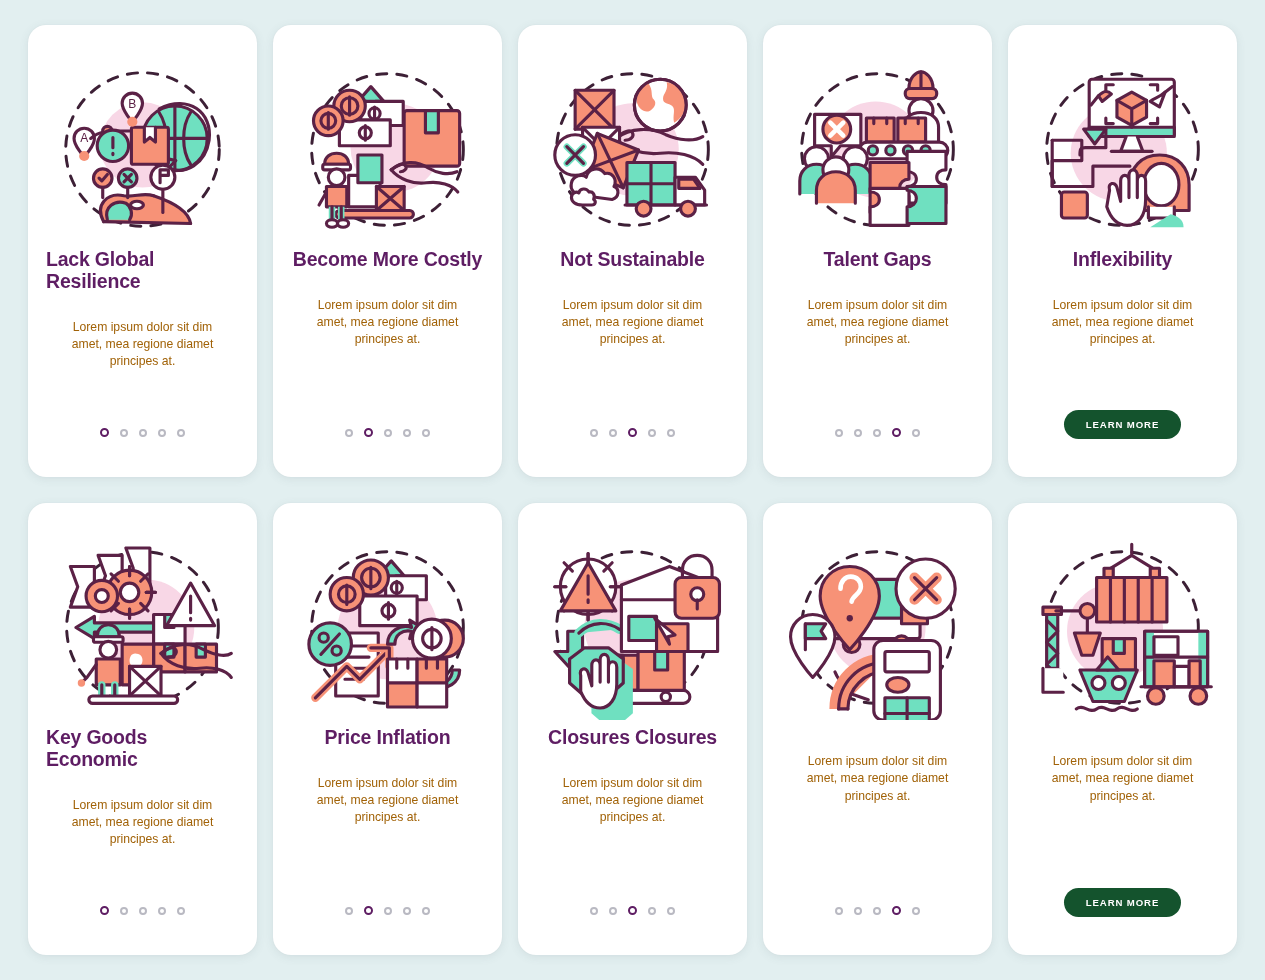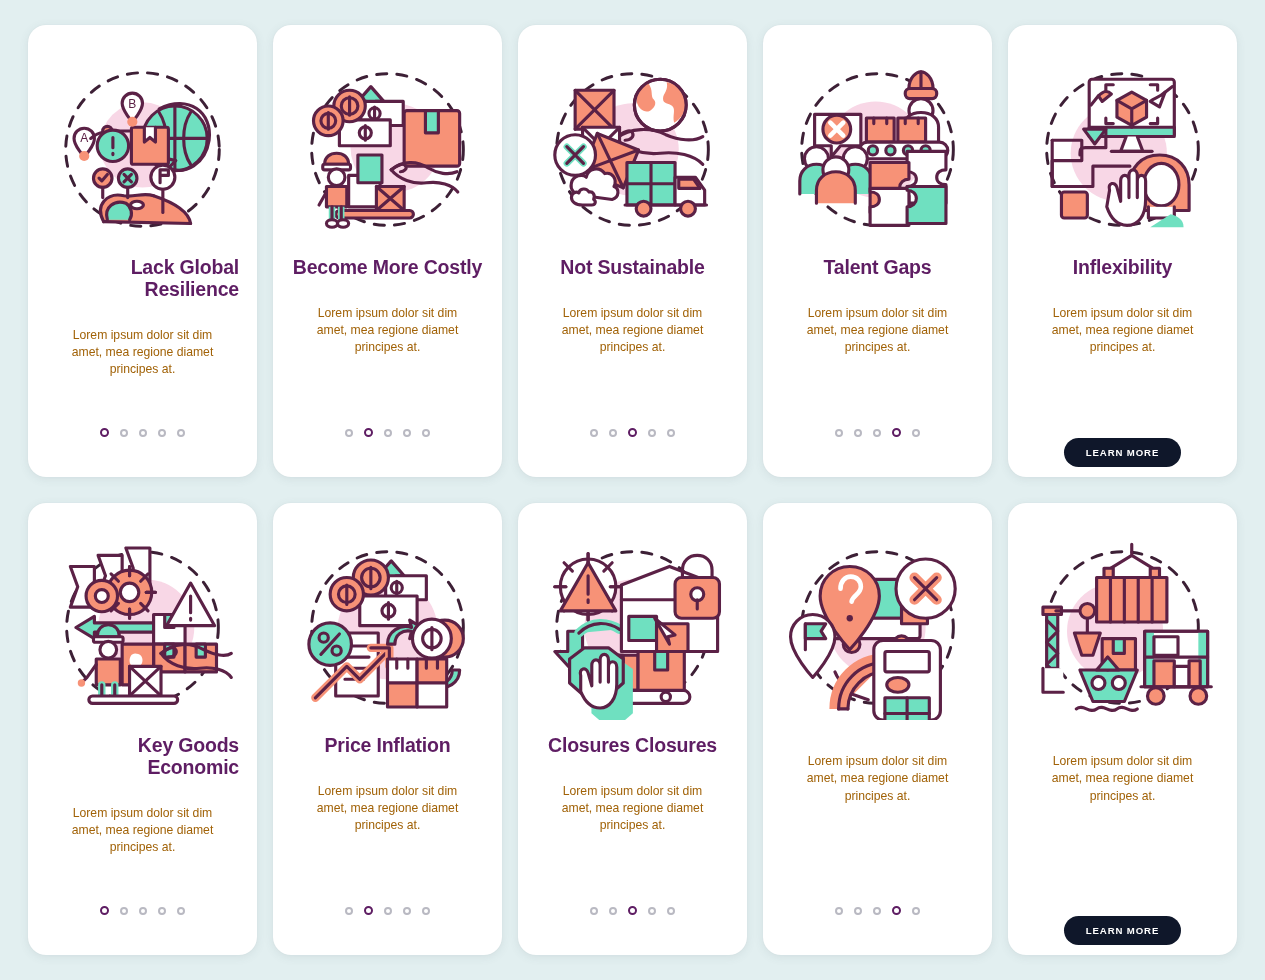--- a/index.html
+++ b/index.html
@@ -41,24 +41,23 @@
     align-items: center;
     justify-content: center;
     margin-top: 8px;
   }
   .illus-wrap svg { width: 185px; height: 185px; display: block; }
 
   .title {
     color: #5e1d63;
     font-size: 19.5px;
     font-weight: bold;
-    text-align: right;
+    text-align: left;
     line-height: 1.12;
     letter-spacing: -0.2px;
-    margin-top: 8px;
     padding: 0 4px;
   }
 
   .desc {
     color: #a16207;
     font-size: 12.2px;
     line-height: 1.42;
     text-align: center;
     margin-top: 26px;
     padding: 0 14px;
@@ -79,28 +78,29 @@
     border: 2px solid #b9b9c2;
     background: transparent;
   }
   .dot.active {
     border-color: #5e1d63;
     width: 9px; height: 9px;
     border-width: 2.6px;
   }
 
   .learn-btn {
-    background: #0f172a;
+    background: #14532d;
     color: #ffffff;
     border: none;
     border-radius: 20px;
     font-size: 9.6px;
     font-weight: bold;
     letter-spacing: 0.9px;
     padding: 9px 22px;
+    margin-bottom: 28px;
     cursor: pointer;
     font-family: "Liberation Sans", sans-serif;
   }
 
   
   .ln { fill: none; stroke: #5b2146; stroke-width: 3.4; stroke-linecap: round; stroke-linejoin: round; }
   .or { fill: #f79277; }
   .mt { fill: #6fe0c0; }
   .wh { fill: #ffffff; }
   .pkbg { fill: #f8d7e6; }

